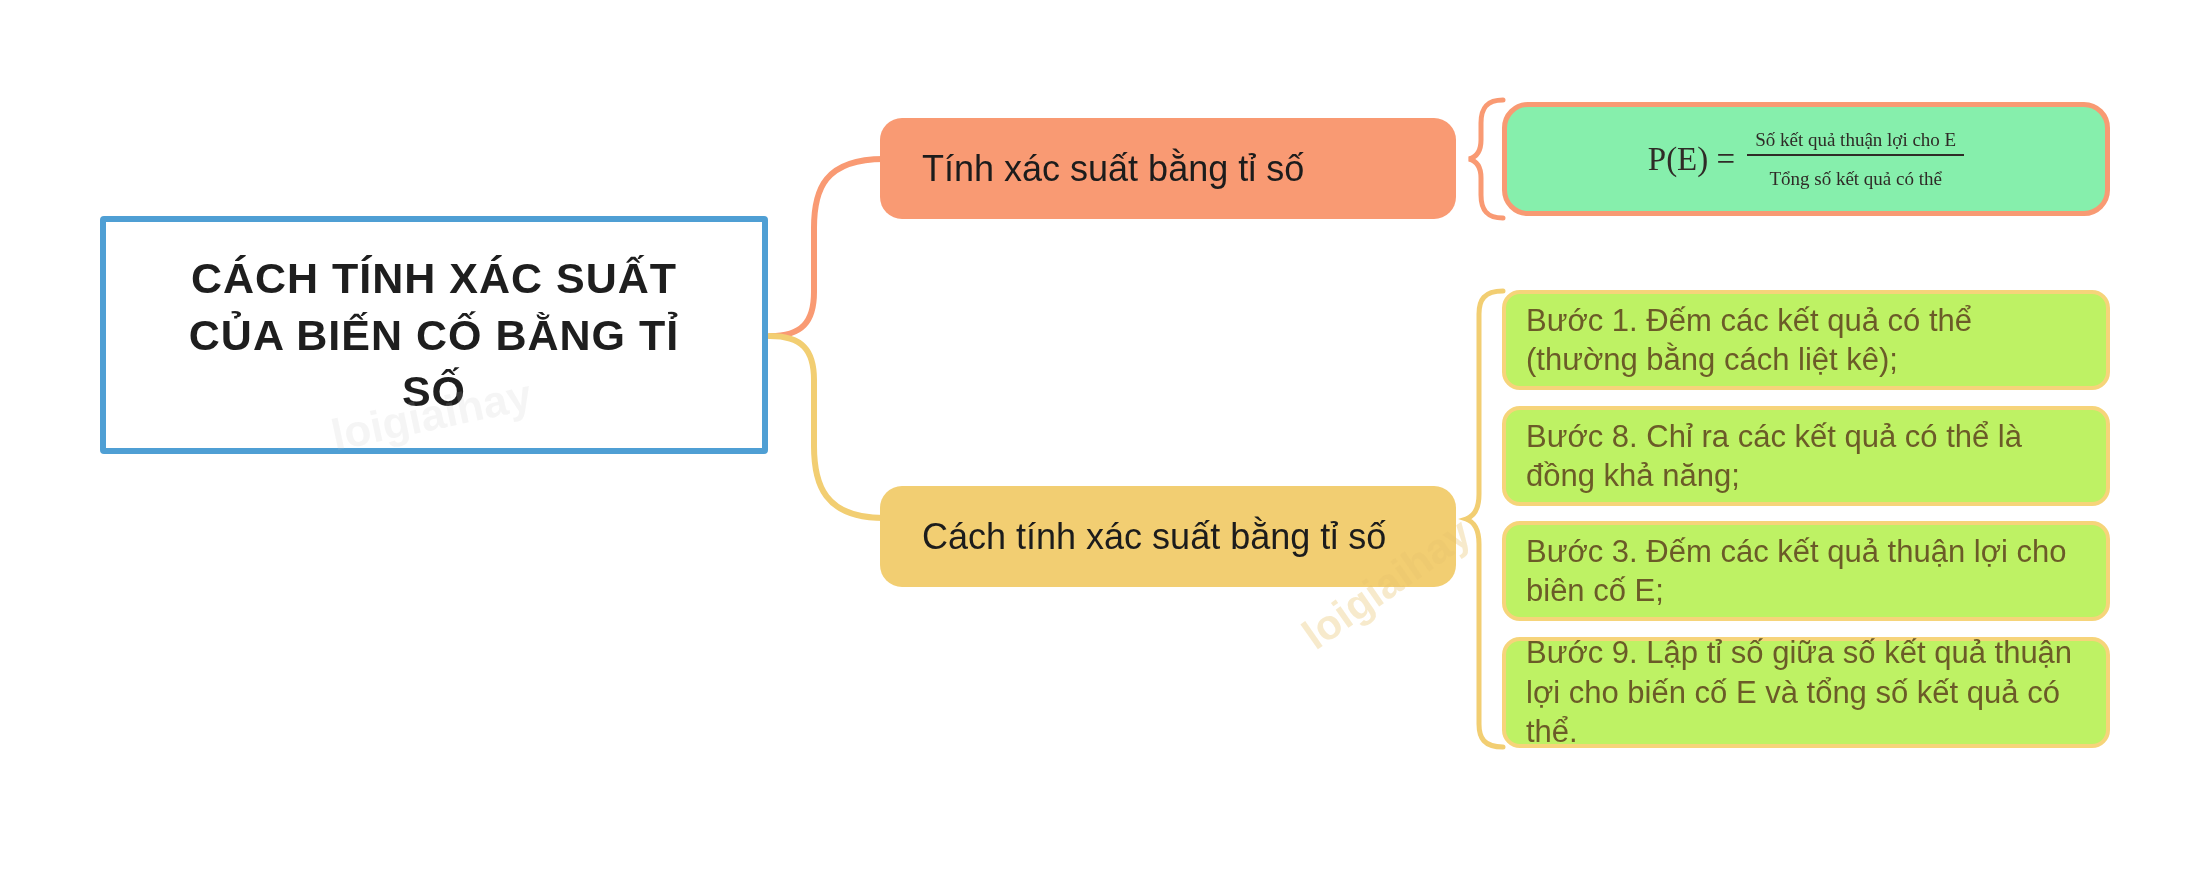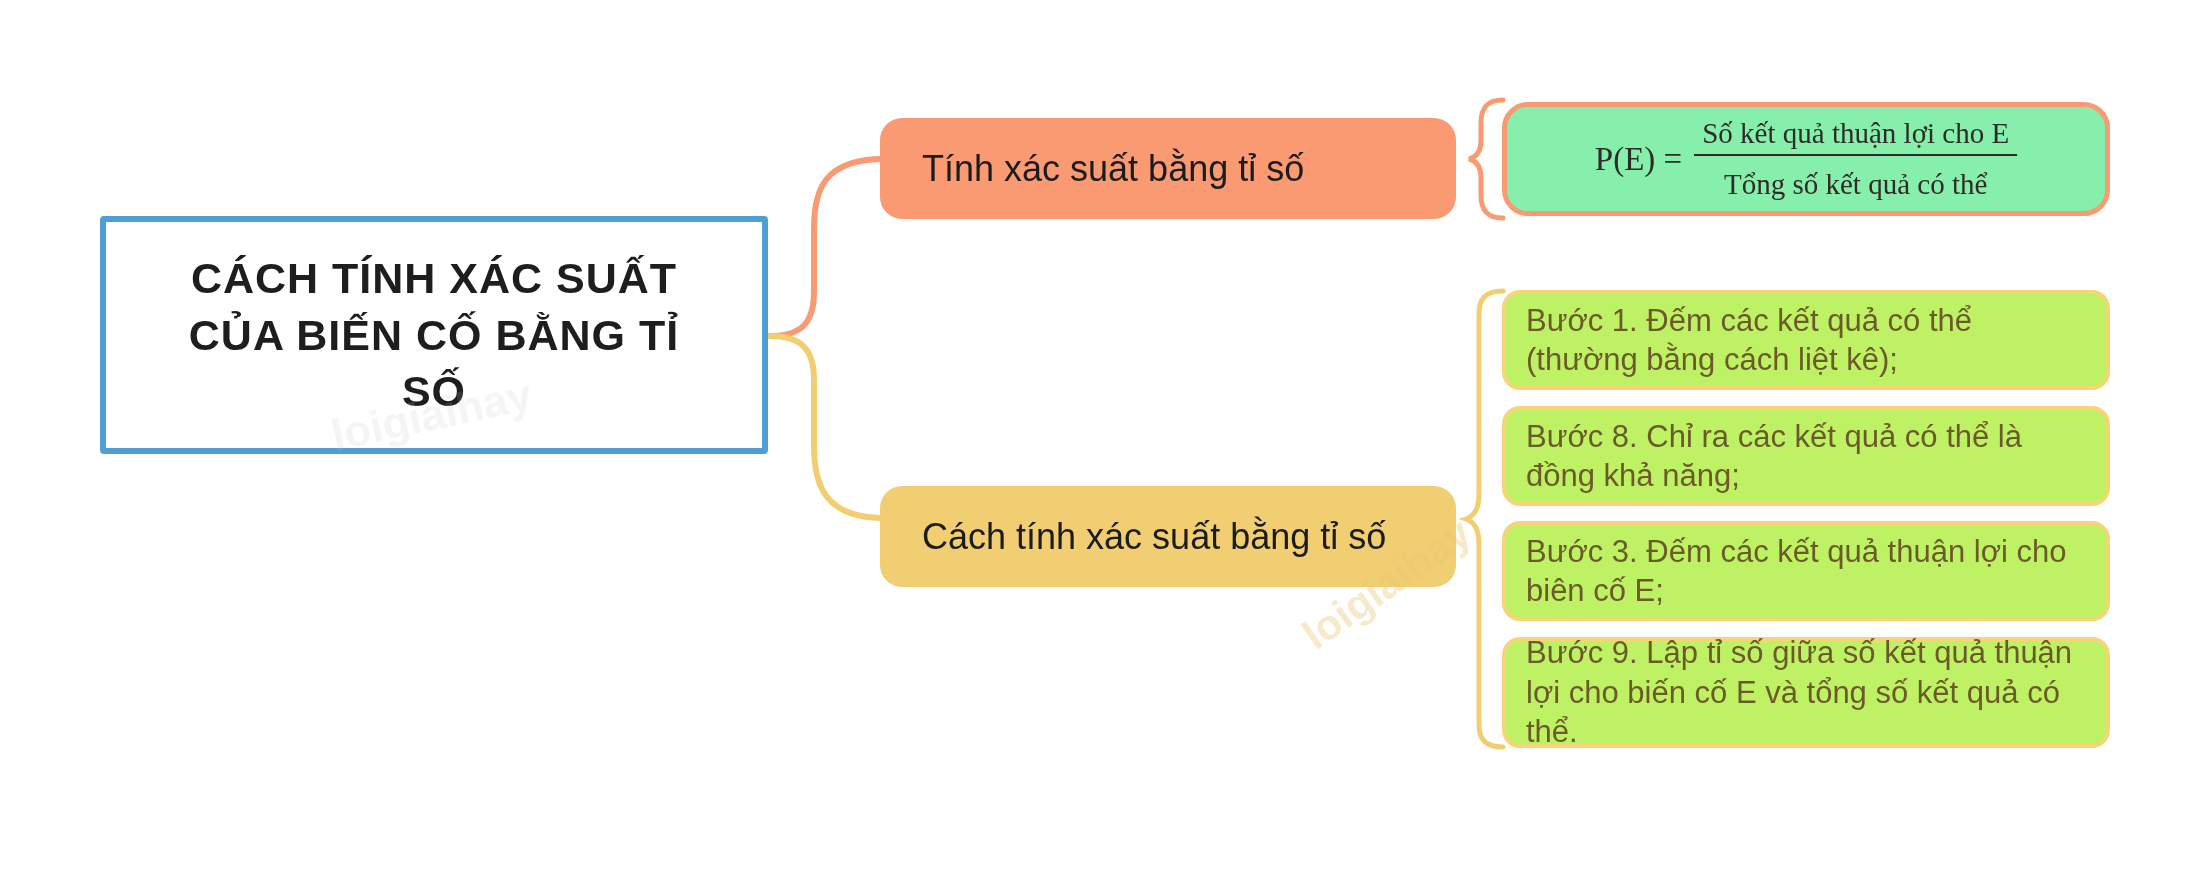--- a/index.html
+++ b/index.html
@@ -55,21 +55,21 @@
     left: 1502px; top: 102px; width: 608px; height: 114px;
     border: 5px solid #f89a73;
     border-radius: 26px;
     background: #86efac;
     justify-content: center;
     z-index: 2;
     font-family: "Liberation Serif", "DejaVu Serif", serif;
     color: #2f2b27;
   }
   .formula-box .lhs { font-size: 33px; margin-right: 12px; }
-  .frac { display: inline-flex; flex-direction: column; text-align: center; font-size: 29px; line-height: 1.15; }
+  .frac { display: inline-flex; flex-direction: column; text-align: center; font-size: 19px; line-height: 1.15; }
   .frac .num { border-bottom: 2px solid #2f2b27; padding: 0 8px 3px 8px; }
   .frac .den { padding-top: 12px; }
 
   .step-box {
     left: 1502px; width: 608px;
     border: 4px solid #f6d47a;
     border-radius: 18px;
     background: #bef264;
     padding: 10px 20px;
     z-index: 2;

